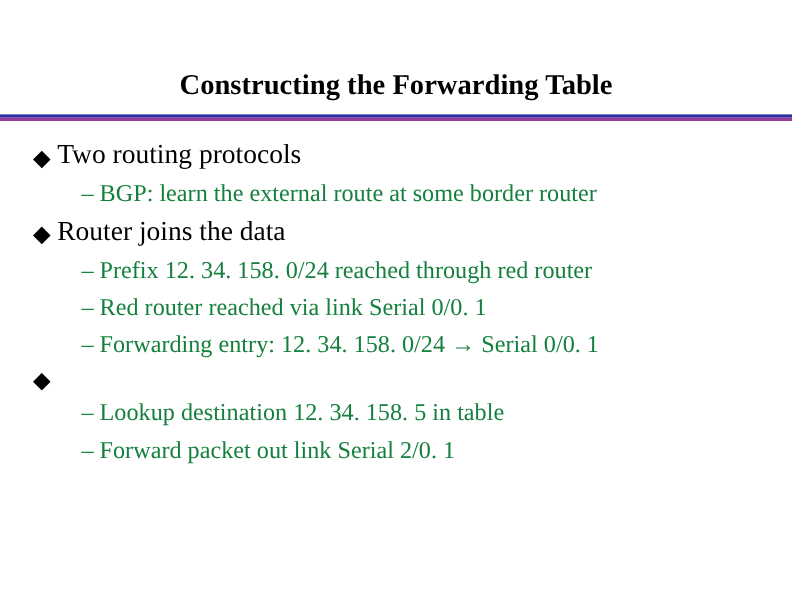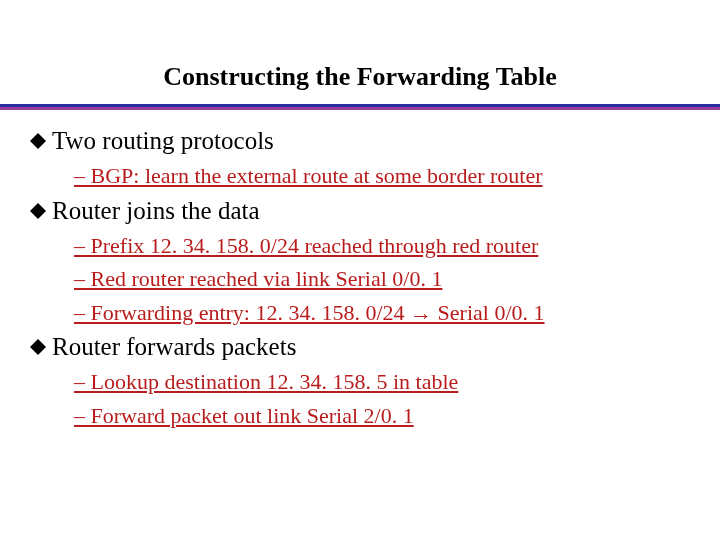--- a/index.html
+++ b/index.html
@@ -42,41 +42,40 @@
       position: absolute;
       left: 0; right: 0; top: 3px;
       height: 3px;
       background: #9a3a9a;
     }
     .content {
       padding: 10px 30px 0 30px;
     }
     .bullet-main {
       display: flex;
-      align-items: flex-start;
+      align-items: center;
       margin-top: 6px;
       font-size: 25px;
       color: #000;
     }
     .bullet-main .diamond {
       flex: 0 0 auto;
       margin-top: 7px;
       margin-right: 6px;
     }
     .bullet-main .text { line-height: 1.2; }
     .sub-list {
       padding-left: 44px;
       padding-right: 10px;
     }
     .sub-item {
       font-size: 22px;
-      color: #b91c1c;
+      color: #15803d;
       line-height: 1.25;
       margin-top: 6px;
-      text-decoration: underline;
     }
     svg.diamond-svg { display: block; }
   </style>
 </head>
 <body>
 
 <div class="slide">
 
   <div class="title-wrap">
     <div class="title">Constructing the Forwarding Table</div>
@@ -113,21 +112,20 @@
       <div class="sub-item">– Red router reached via link Serial 0/0. 1</div>
       <div class="sub-item">– Forwarding entry: 12. 34. 158. 0/24 → Serial 0/0. 1</div>
     </div>
 
     <div class="bullet-main">
       <span class="diamond">
         <svg class="diamond-svg" width="16" height="16" viewBox="0 0 16 16">
             <polygon points="8,0 16,8 8,16 0,8" fill="#000"></polygon>
           </svg>
       </span>
-      <span class="text">Router forwards packets</span>
     </div>
     <div class="sub-list">
       <div class="sub-item">– Lookup destination 12. 34. 158. 5 in table</div>
       <div class="sub-item">– Forward packet out link Serial 2/0. 1</div>
     </div>
 
   </div>
 
 </div>
 

